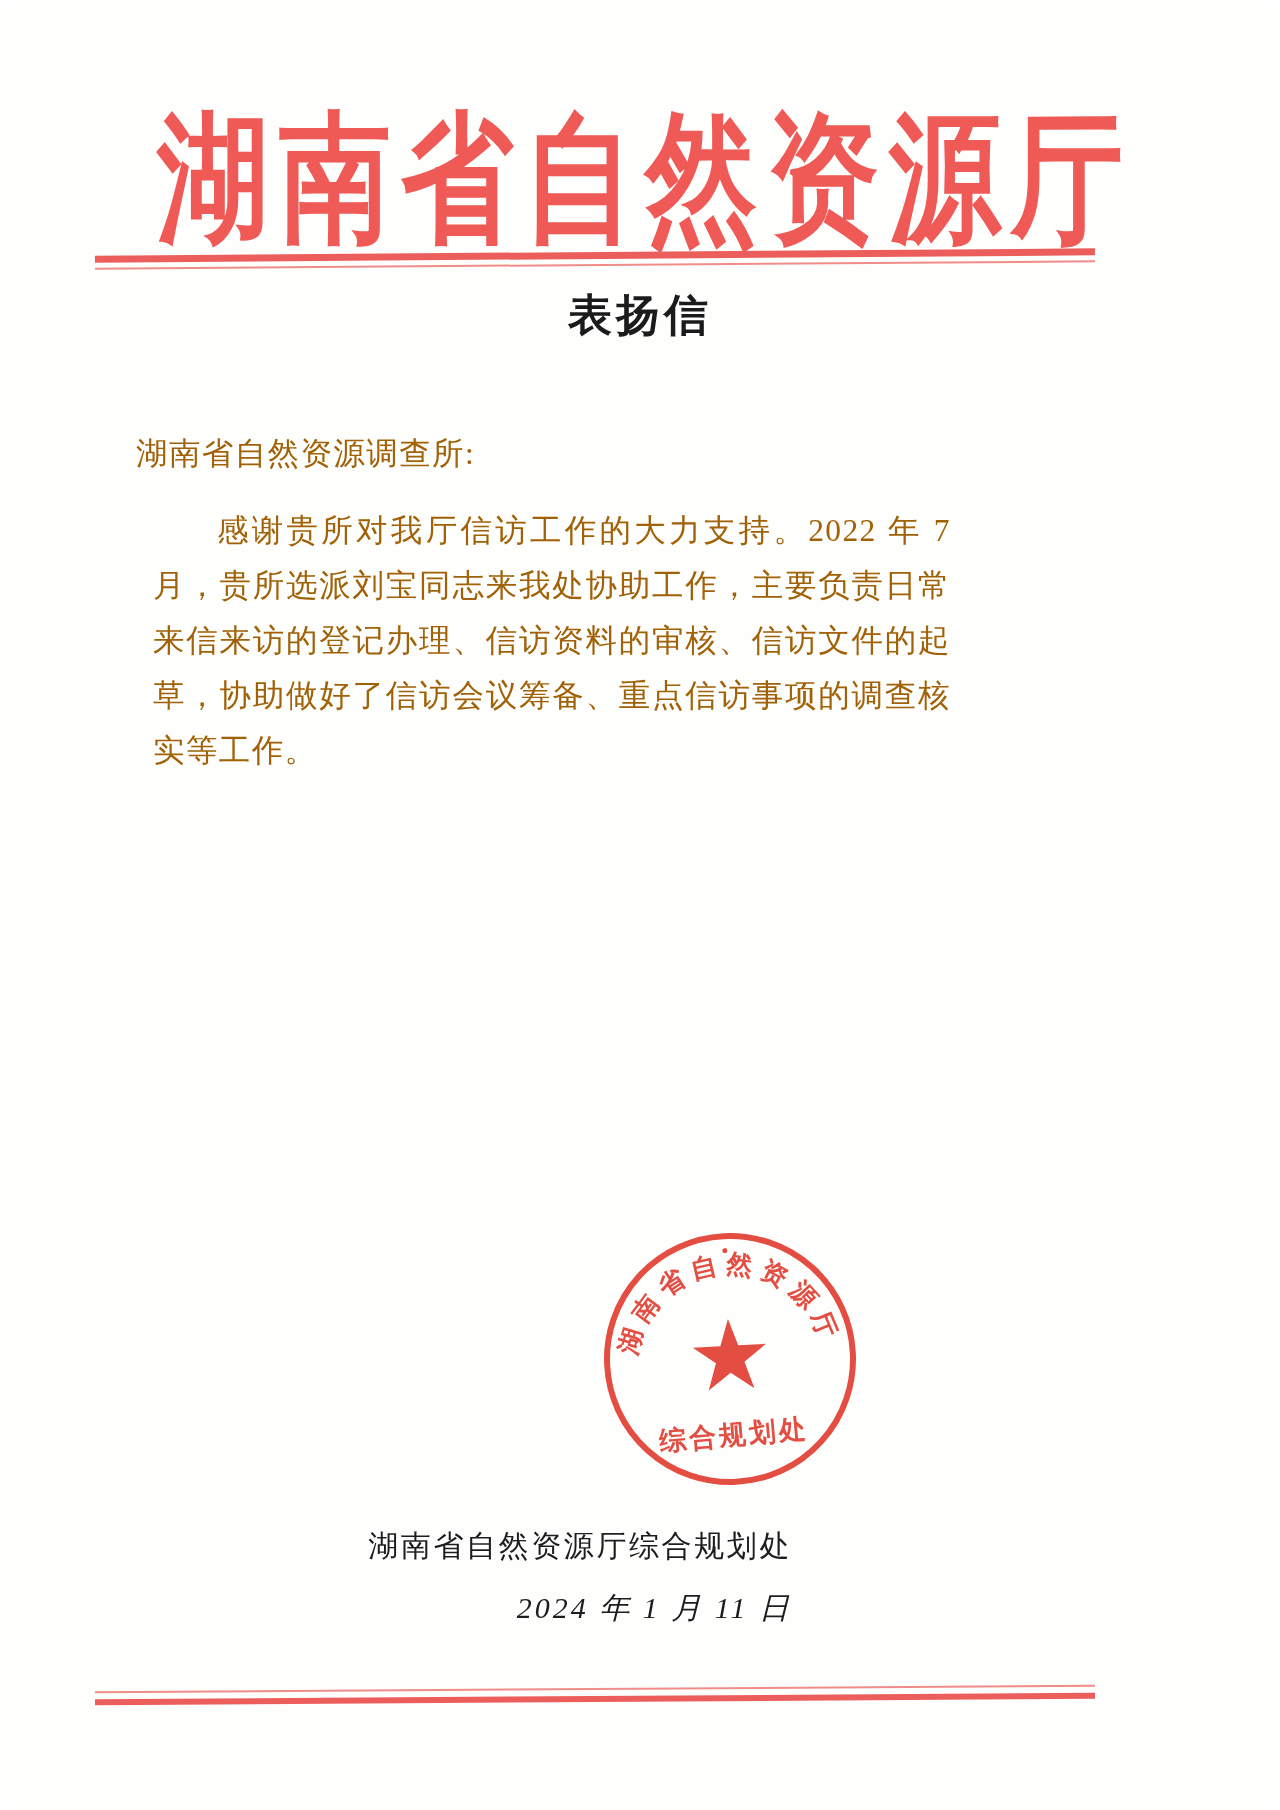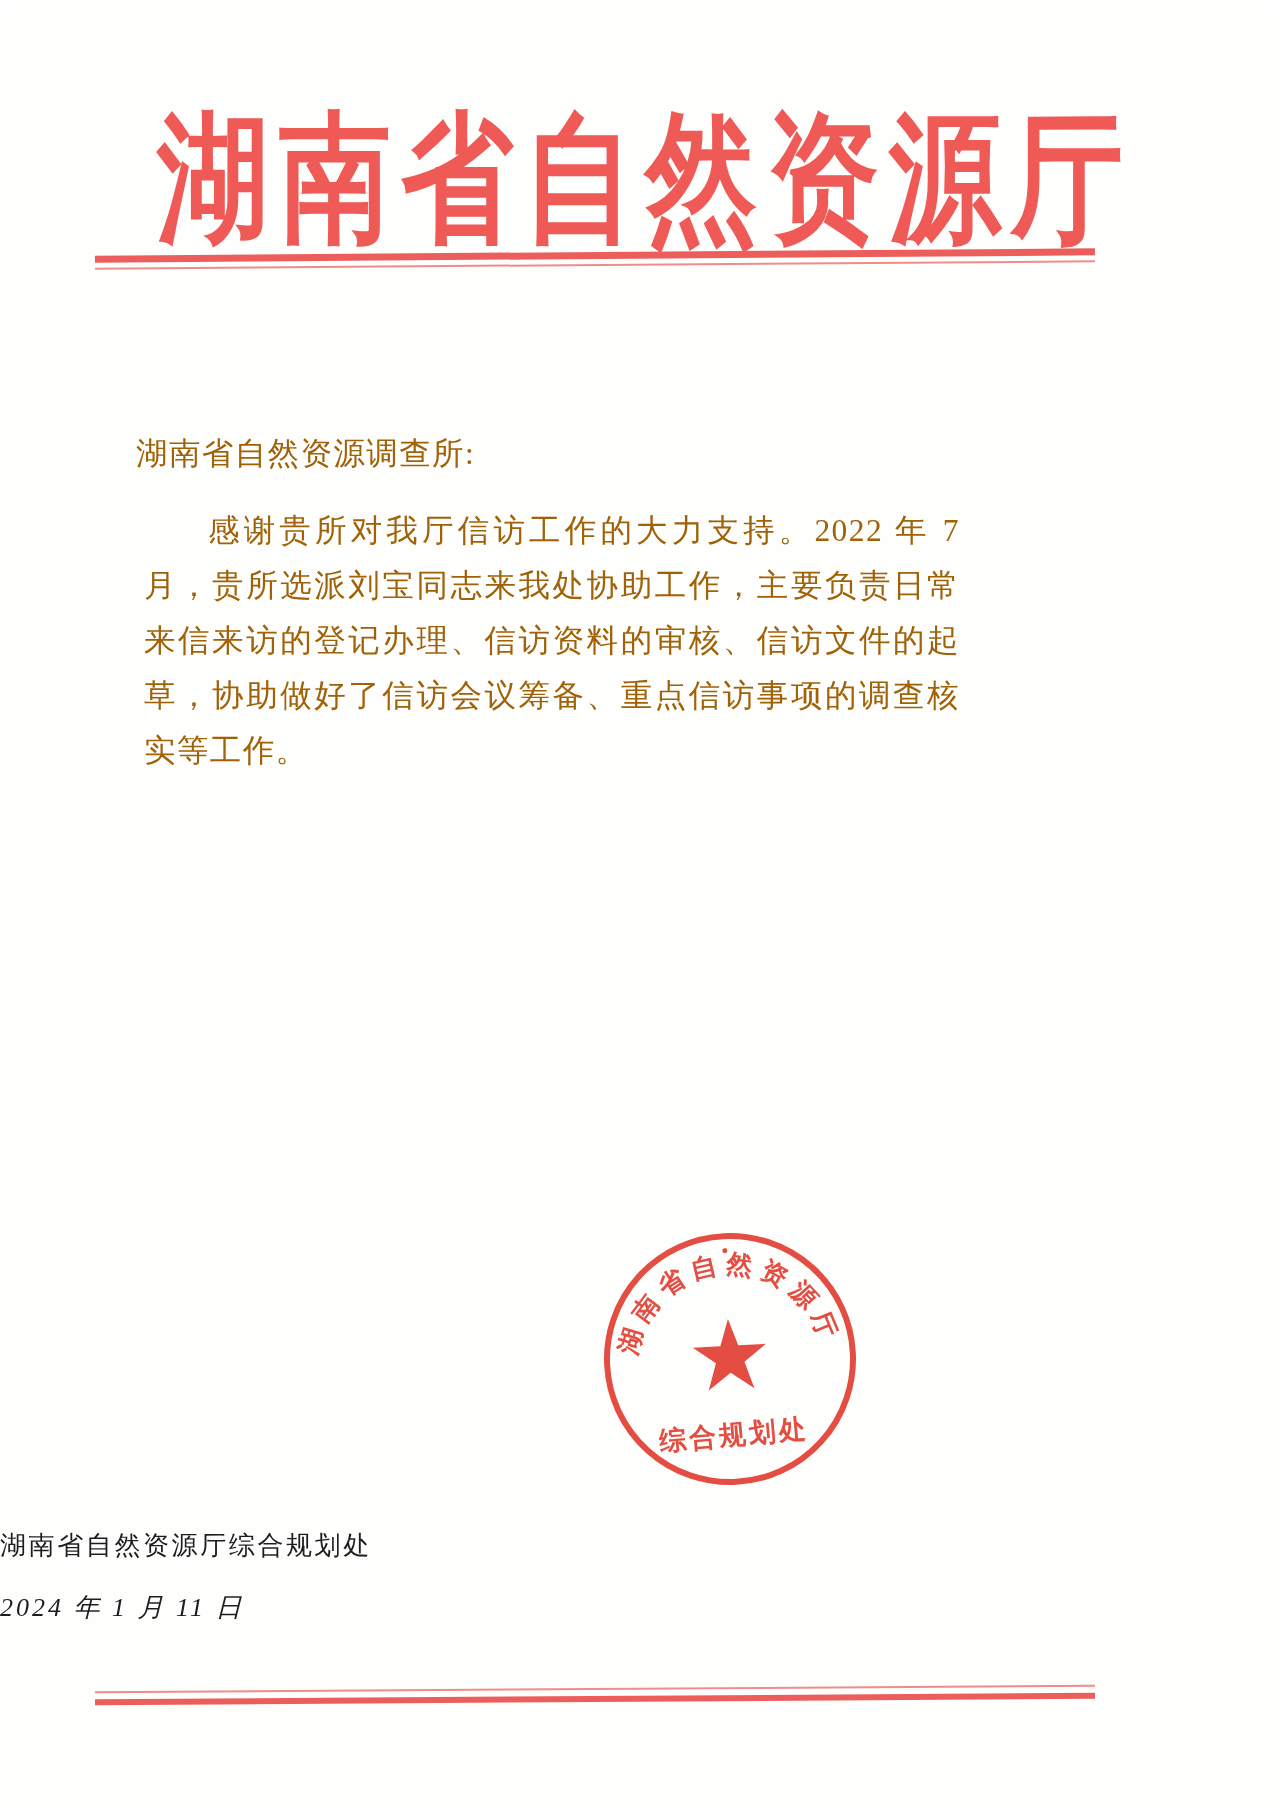--- a/index.html
+++ b/index.html
@@ -90,37 +90,38 @@
     font-size: 31.5px;
     line-height: 55px;
     color: #a16207;
     letter-spacing: 1.4px;
   }
   .salutation {
     margin: 0 0 22px 0;
     white-space: nowrap;
   }
   .para {
-    margin: 8px;
+    margin: 17px;
     text-indent: 64px;
     text-align: justify;
     text-align-last: left;
     text-justify: inter-ideograph;
   }
 
   
   .sign-block {
     position: absolute;
     left: 0;
     top: 1515px;
     width: 1144px;
+    text-align: right;
     padding-right: 352px;
     box-sizing: border-box;
     font-family: "Liberation Serif", "DejaVu Serif", serif;
-    font-size: 26px;
+    font-size: 30px;
     color: #1d1d1f;
     letter-spacing: 2.6px;
     line-height: 62px;
   }
   .sign-org { white-space: nowrap; }
   .sign-date {
     white-space: nowrap;
     padding-right: 0px;
     letter-spacing: 3px;
     font-style: italic;
@@ -217,20 +218,21 @@
 
   <div class="letterhead">
     <div class="letterhead-title">湖南省自然资源厅</div>
   </div>
 
   <div class="rule-wrap">
     <div class="rule-thick"></div>
     <div class="rule-thin"></div>
   </div>
 
+  <div class="doc-heading">表扬信</div>
 
   <div class="body-block">
     <p class="salutation">湖南省自然资源调查所:</p>
     <p class="para">感谢贵所对我厅信访工作的大力支持。2022 年 7 月，贵所选派刘宝同志来我处协助工作，主要负责日常来信来访的登记办理、信访资料的审核、信访文件的起草，协助做好了信访会议筹备、重点信访事项的调查核实等工作。</p>
   </div>
 
   <div class="seal">
     <div class="seal-dot"></div>
     <svg class="seal-arc-text" viewBox="0 0 240 240">
       <defs>

